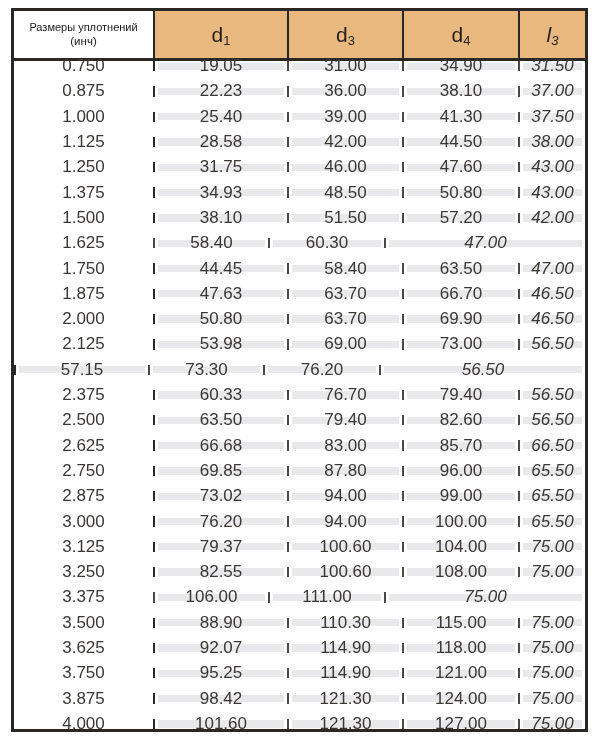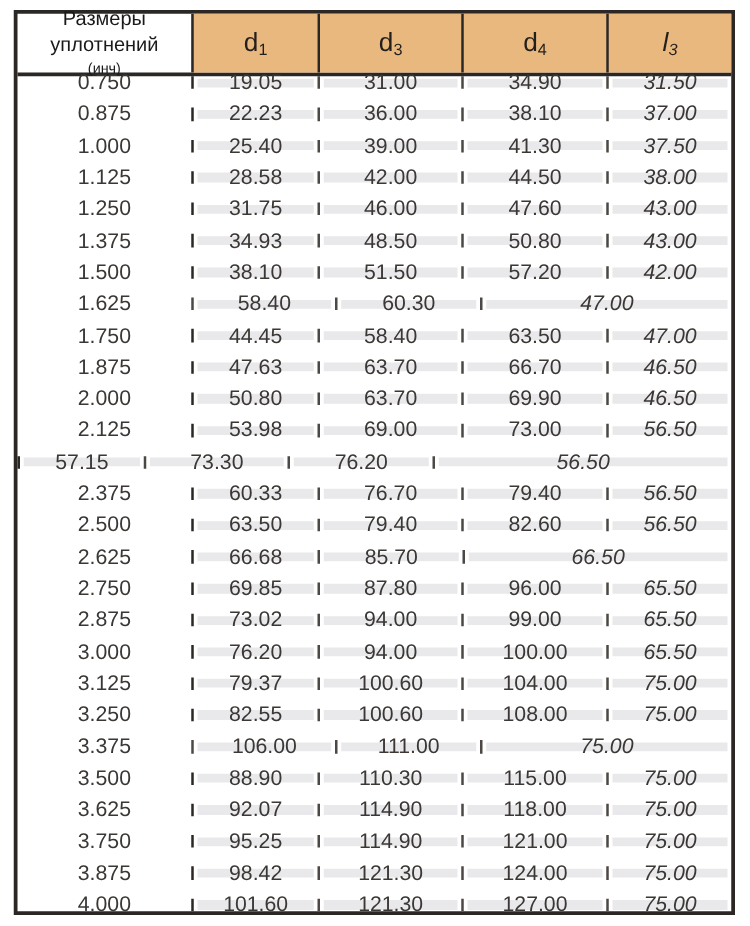--- a/index.html
+++ b/index.html
@@ -42,35 +42,35 @@
   }
   .hcell {
     display: flex;
     flex-direction: column;
     align-items: center;
     justify-content: center;
     text-align: center;
   }
   .hcell.orange { background: var(--header-fill); }
   .hcell + .hcell { border-left: 2px solid var(--border-dark); }
-  .h-size-line1 { font-size: 16px; line-height: 1.3; color: #1a1a1a; text-align: center; }
+  .h-size-line1 { font-size: 11px; line-height: 1.3; color: #1a1a1a; text-align: center; }
   .h-size-line2 { font-size: 11.5px; line-height: 1.3; color: #1a1a1a; }
   .h-dim {
     font-size: 21px;
     color: #231f1c;
     line-height: 1;
   }
   .h-dim sub {
     font-size: 13px;
     line-height: 0;
     vertical-align: -0.25em;
   }
   
   .c0 { width: 139px; flex: none; }
-  .c1 { width: 101px; flex: none; }
+  .c1 { width: 134px; flex: none; }
   .c2 { width: 115px; flex: none; }
   .c3 { width: 116px; flex: none; }
   .c4 { flex: 1; font-style: italic; }
   
   .tbody {
     flex: 1;
     display: flex;
     flex-direction: column;
     gap: 15px;
   }
@@ -372,20 +372,23 @@
             <div class="cell-inner">56.50</div>
           </div>
         </div>
         <div class="row">
           <div class="cell c0">
             <div class="cell-inner">2.625</div>
           </div>
           <div class="cell c1 gray">
             <div class="cell-inner">66.68</div>
           </div>
+          <div class="cell c2 gray">
+            <div class="cell-inner">83.00</div>
+          </div>
           <div class="cell c3 gray">
             <div class="cell-inner">85.70</div>
           </div>
           <div class="cell c4 gray">
             <div class="cell-inner">66.50</div>
           </div>
         </div>
         <div class="row">
           <div class="cell c0">
             <div class="cell-inner">2.750</div>

